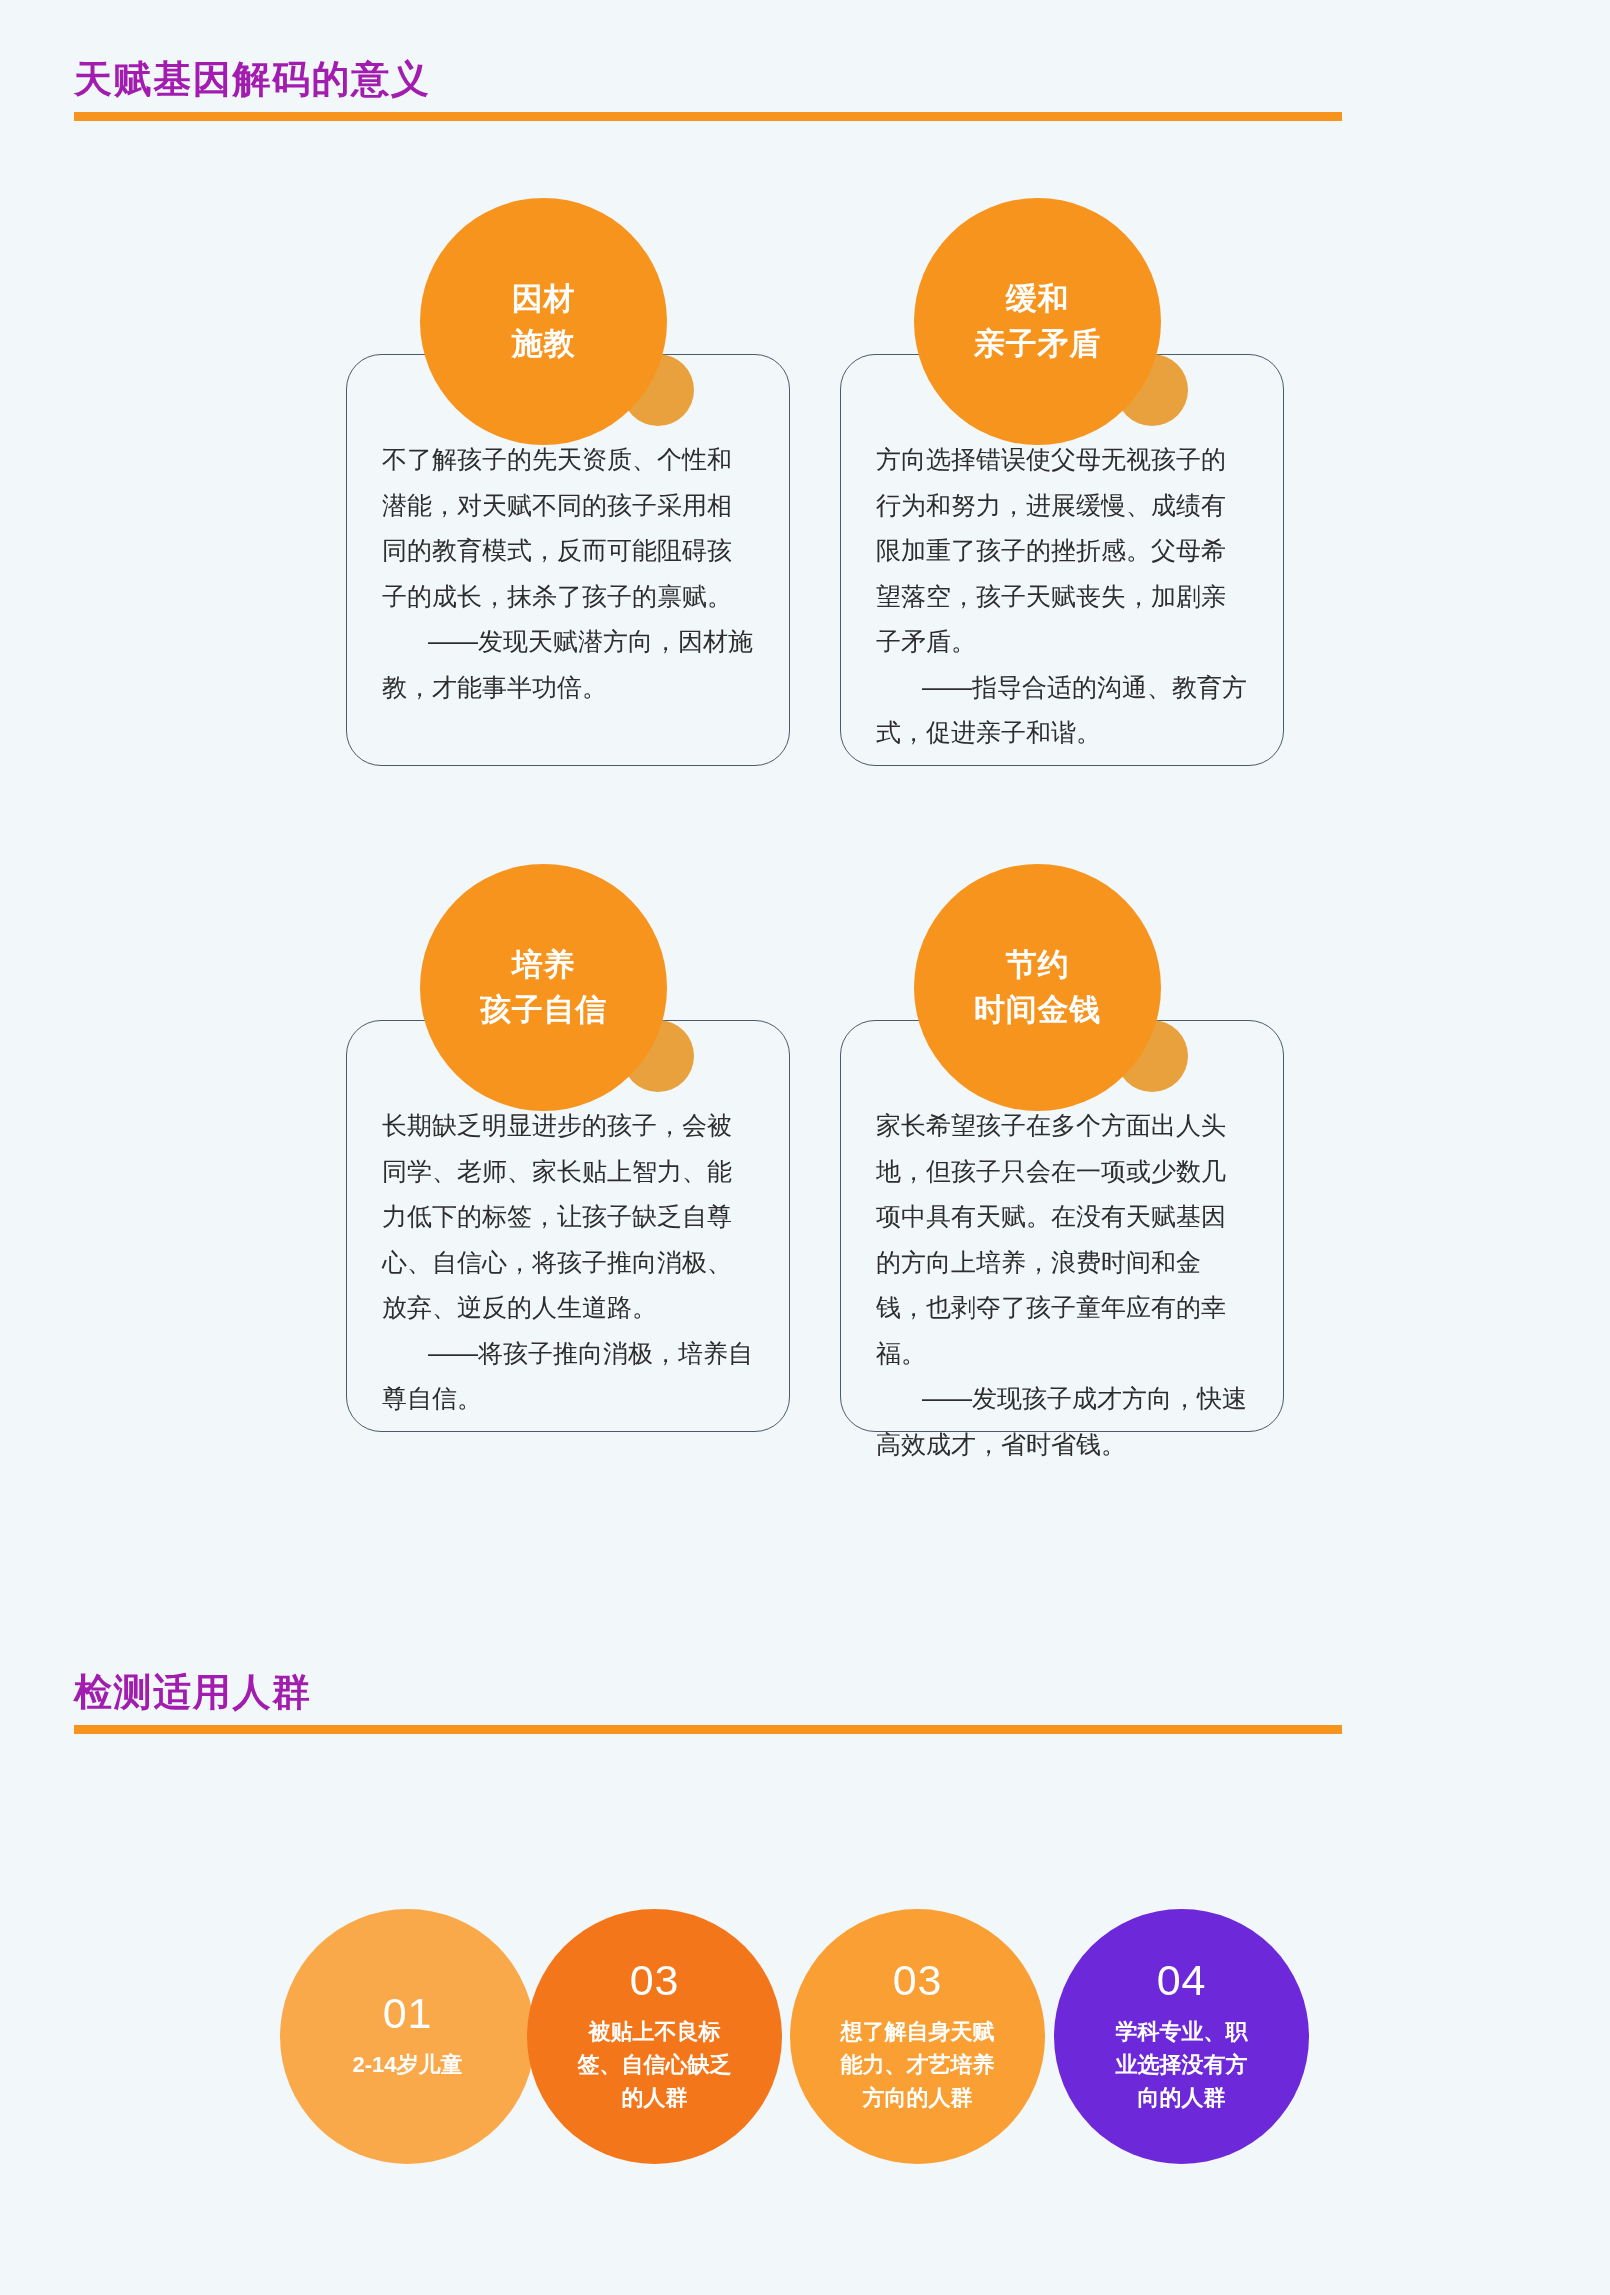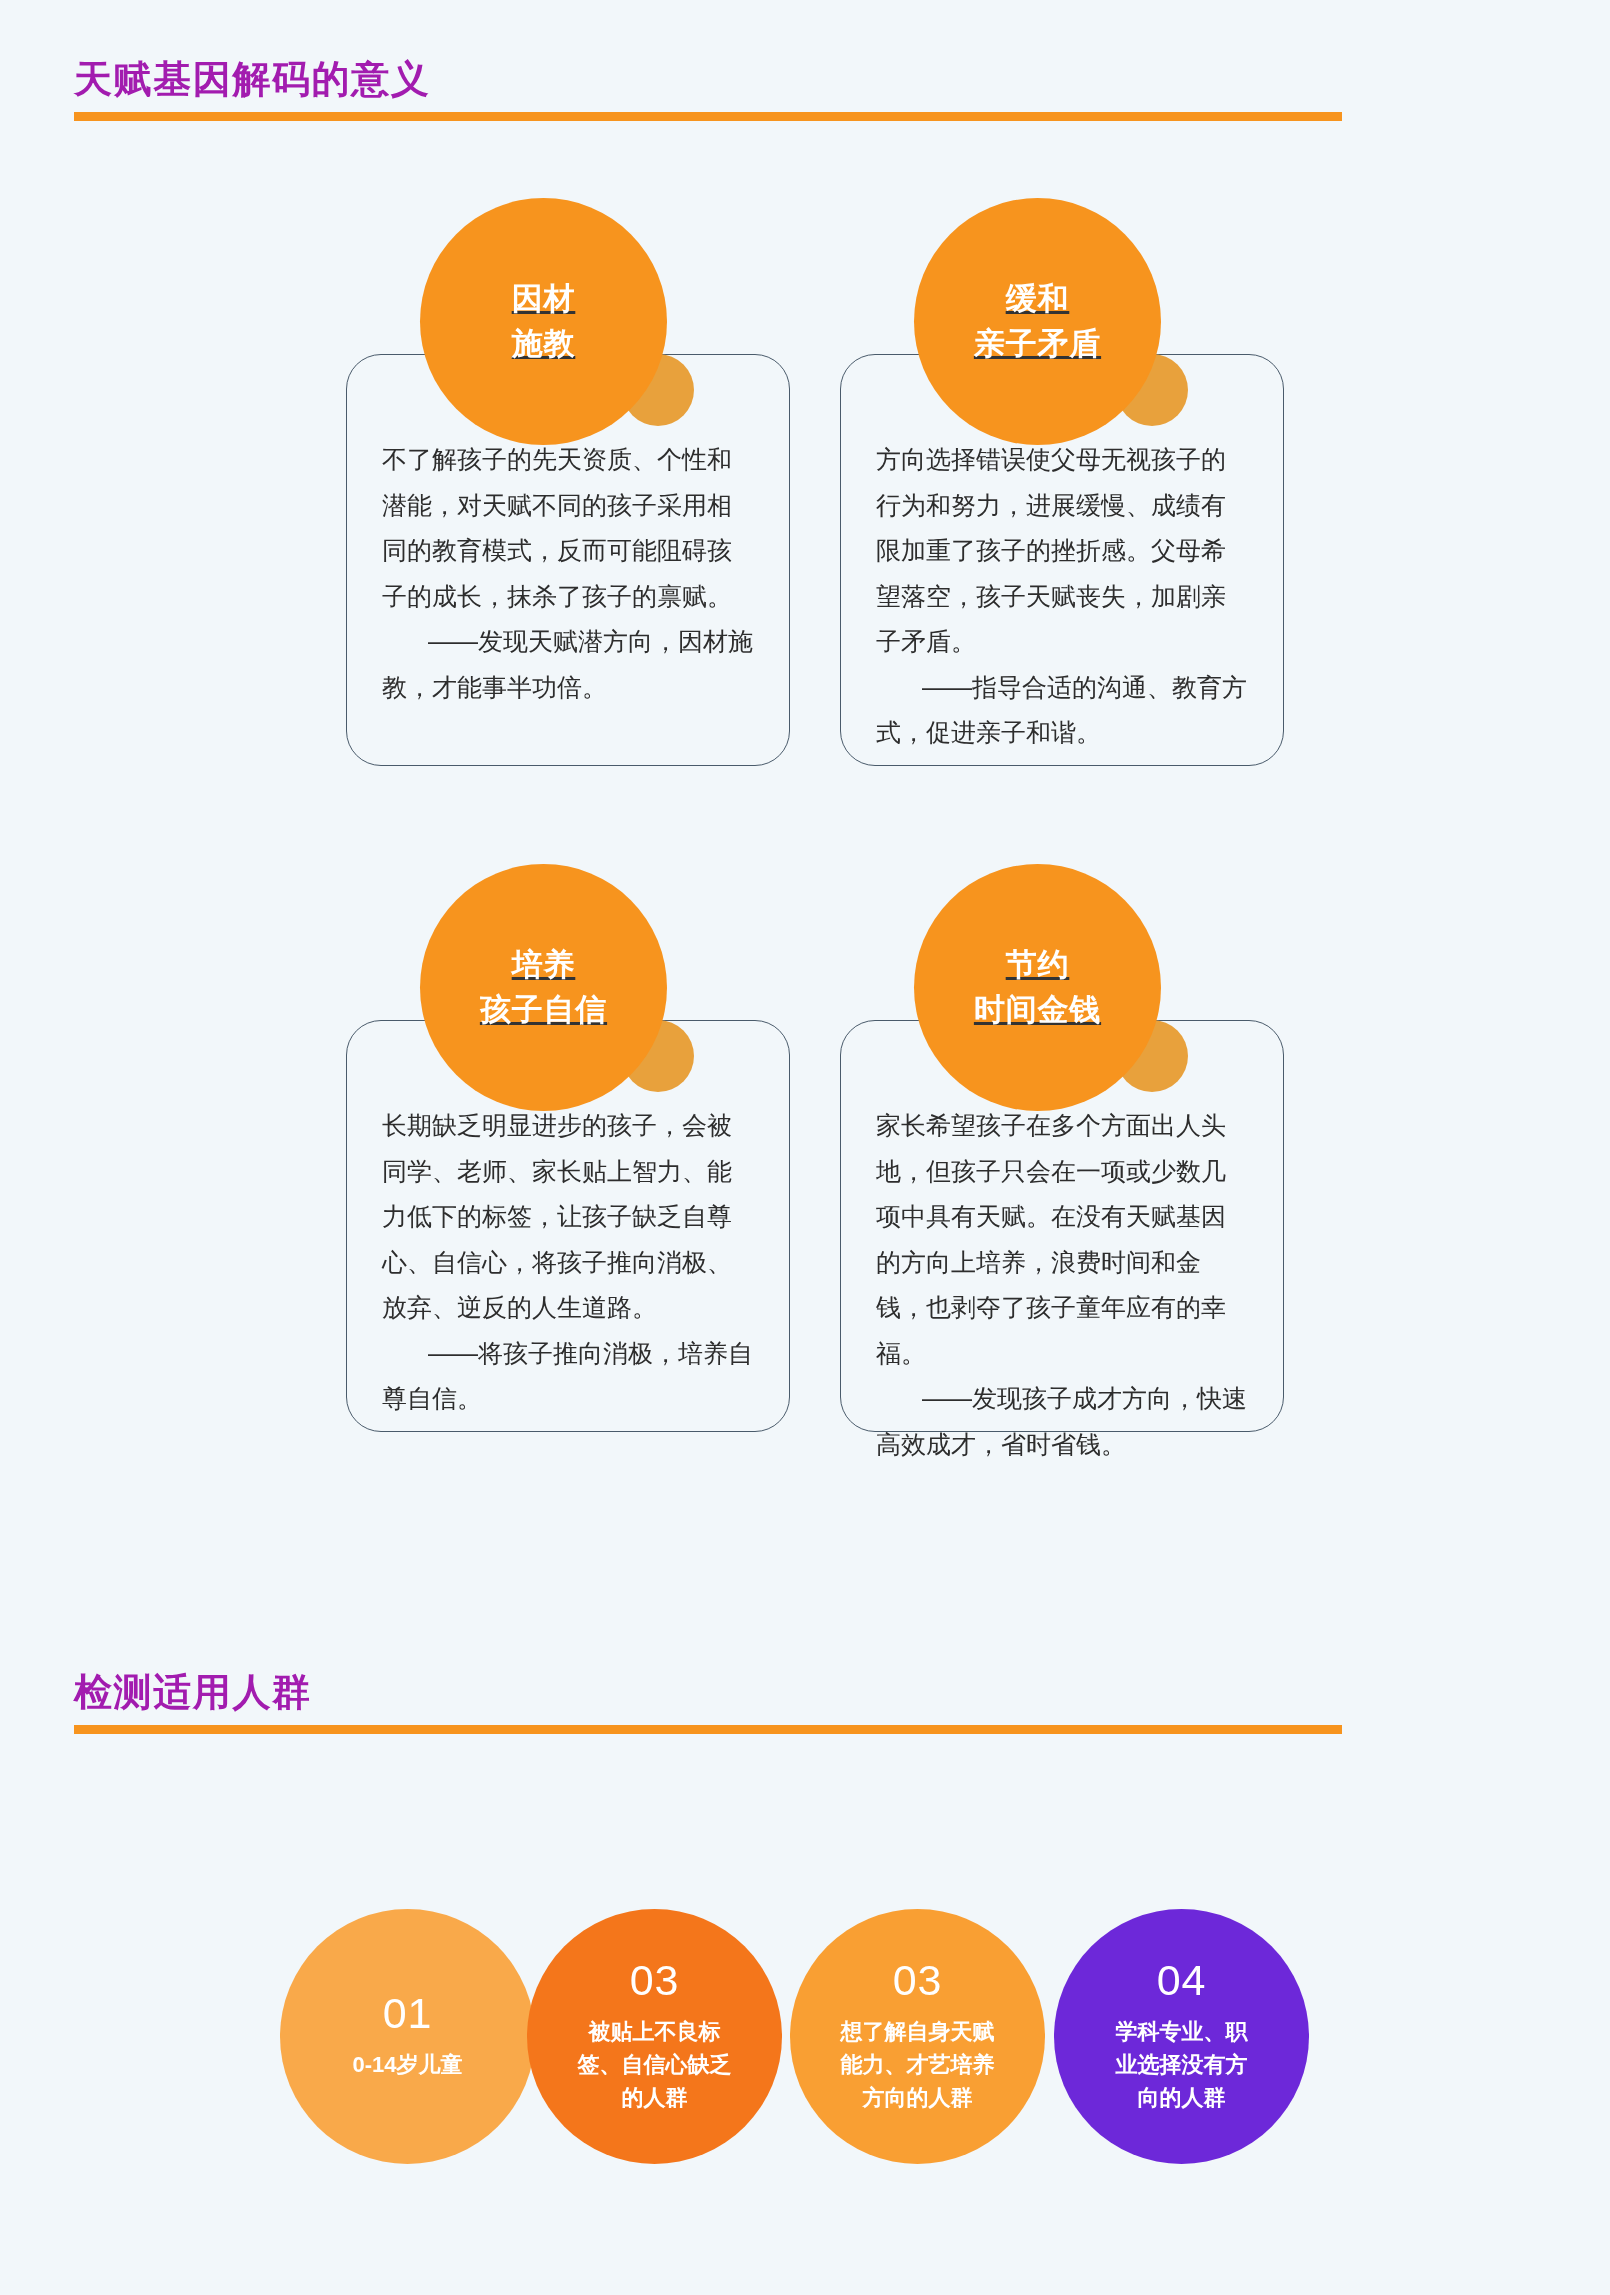--- a/index.html
+++ b/index.html
@@ -82,21 +82,20 @@
     top: 0px;
     width: 247px;
     height: 247px;
     border-radius: 50%;
     background: #f7941e;
     z-index: 3;
     display: flex;
     align-items: center;
     justify-content: center;
     text-align: center;
-    text-decoration: underline;
   }
   .card-circle-label {
     color: #ffffff;
     font-size: 31px;
     font-weight: bold;
     line-height: 1.42;
     white-space: pre-line;
     letter-spacing: 0.8px;
   }
   .card-text {
@@ -215,21 +214,21 @@
 <div class="section" style="top:1646px;">
   <div class="section-head">
     <div class="section-title">检测适用人群</div>
     <div class="section-rule"></div>
   </div>
 
   <div class="audience" style="top:263px;">
 
     <div class="aud-item" style="left:280px; background:#f9a94a;">
       <div class="aud-num">01</div>
-      <div class="aud-label">0-14岁儿童</div>
+      <div class="aud-label">2-14岁儿童</div>
     </div>
 
     <div class="aud-item" style="left:527px; background:#f4761b;">
       <div class="aud-num">03</div>
       <div class="aud-label">被贴上不良标
 签、自信心缺乏
 的人群</div>
     </div>
 
     <div class="aud-item" style="left:790px; background:#f99f33;">

